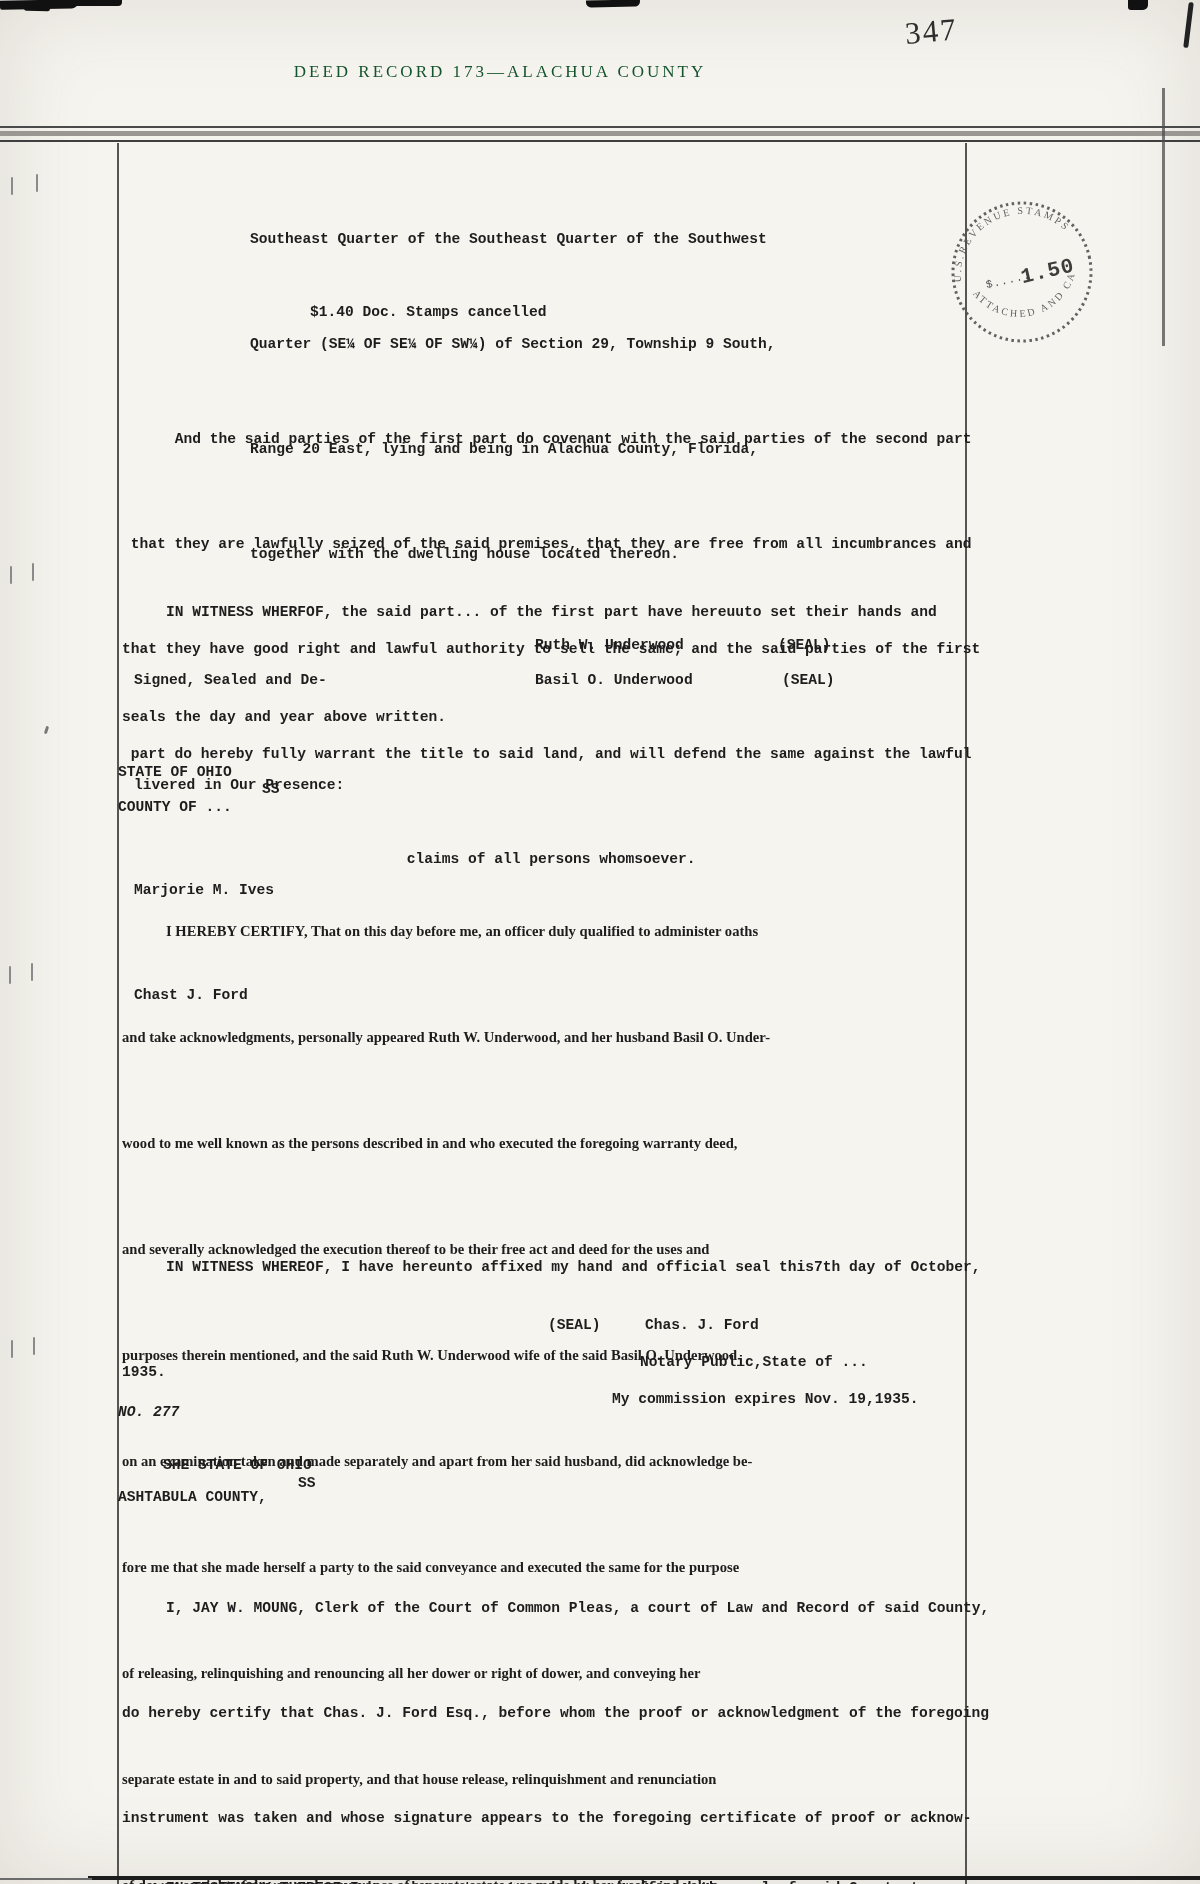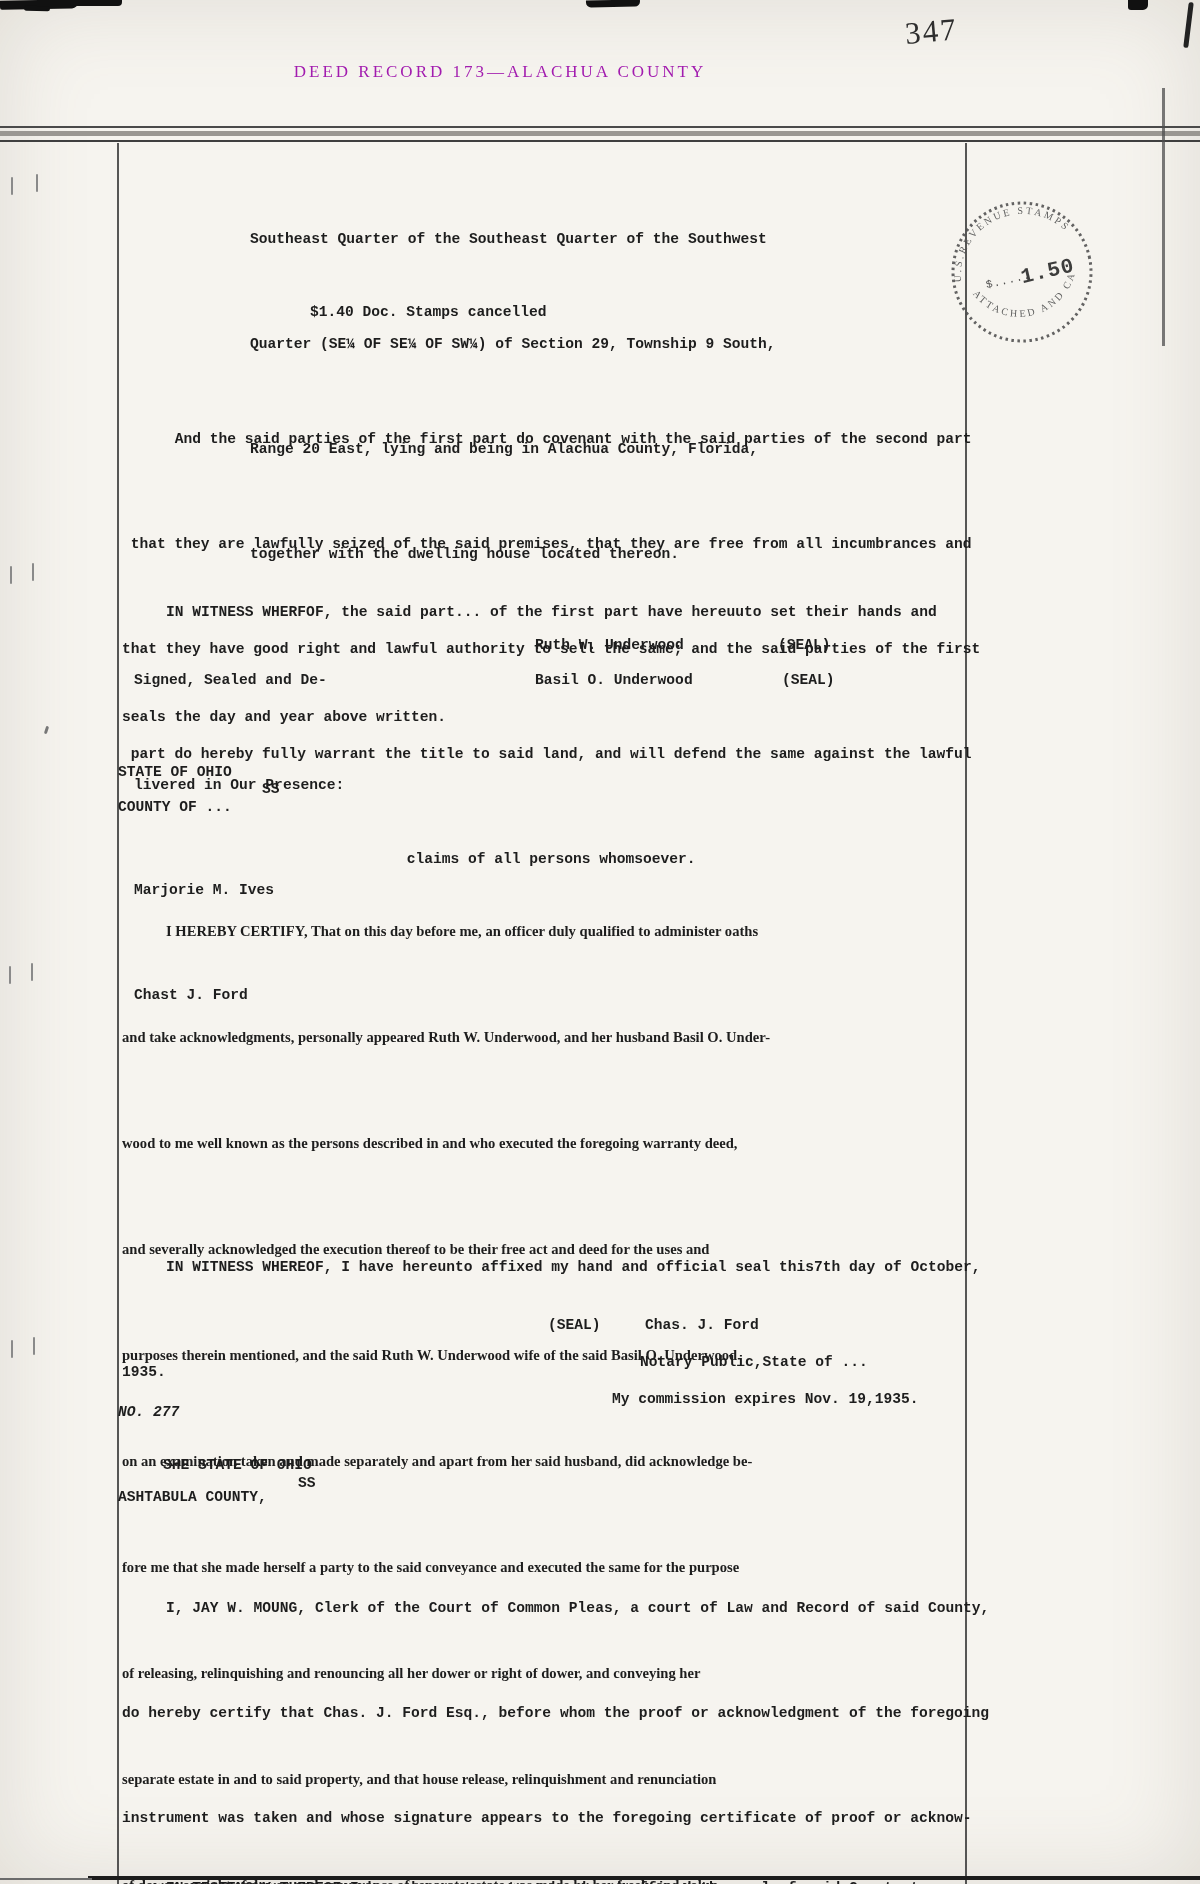--- a/index.html
+++ b/index.html
@@ -33,21 +33,21 @@
   .bottom-line{position:absolute;left:88px;top:1876px;width:1112px;height:4px;background:#1c1c1c;}
   .bottom-line2{position:absolute;left:0;top:1878px;width:92px;height:2px;background:#6b6b6b;}
   
   .pageno{
     position:absolute;left:905px;top:12px;width:90px;
     font-family:"Liberation Serif", serif;font-size:31px;color:#2e2e2e;
     transform:rotate(-5deg);letter-spacing:2px;
   }
   .header{
     position:absolute;left:0;top:62px;width:1000px;text-align:center;
-    font-family:"Liberation Serif", serif;font-size:17px;letter-spacing:3px;color:#a21caf;
+    font-family:"Liberation Serif", serif;font-size:17px;letter-spacing:3px;color:#14532d;
   }
   
   .tw{position:absolute;font-size:14.6px;font-weight:bold;line-height:35px;white-space:pre;}
   .tw .ln{height:35px;}
   .lh36 .ln{height:36px;line-height:36px;font-family:Liberation Serif, serif;}
   .ind{padding-left:44px;}
   
   .stamp{position:absolute;left:946px;top:196px;transform:rotate(-13deg);opacity:.88;}
   .stamp-ring{fill:none;stroke:#4f4f4f;stroke-width:3;stroke-dasharray:2.5 3.5;}
   .stamp-arc{font-family:"Liberation Serif", serif;font-size:10px;letter-spacing:2.6px;fill:#4c4c4c;}

